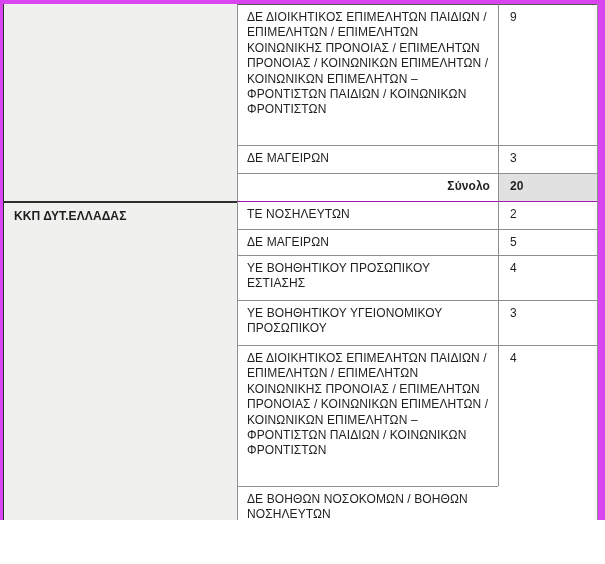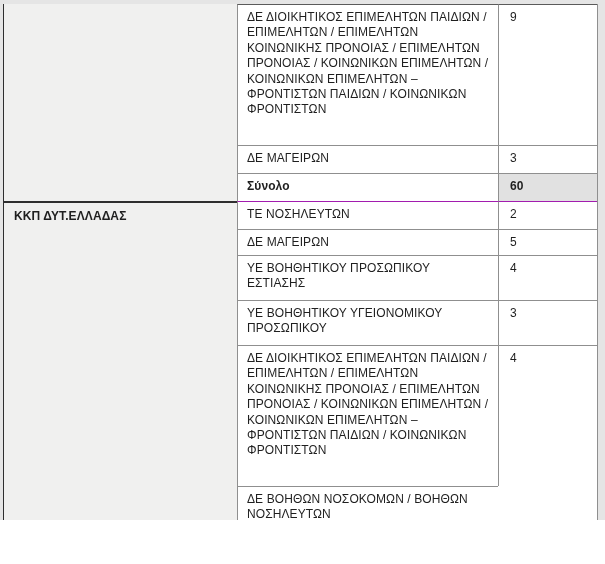--- a/index.html
+++ b/index.html
@@ -1,20 +1,20 @@
 <!DOCTYPE html>
 <html><head>
 <meta charset="utf-8">
 <style>
   html, body { margin: 0; padding: 0; background: #ffffff; }
   #page {
     position: relative;
     width: 605px;
     height: 520px;
-    background: #e5e5e5;
+    background: #d946ef;
     overflow: hidden;
     font-family: "Liberation Sans", sans-serif;
   }
   #staff-table {
     position: absolute;
     left: 3px;
     top: 4px;
     display: grid;
     grid-template-columns: 233px 261px 99px;
     grid-template-rows: 141px 28px 28px 28px 26px 45px 45px 141px 47px 23px 8px;
@@ -57,39 +57,39 @@
   .r2  { grid-row: 2; }
   .r3  { grid-row: 3; }
   .r4  { grid-row: 4;  border-top: 1px solid #a21caf; }
   .r5  { grid-row: 5; }
   .r6  { grid-row: 6; }
   .r7  { grid-row: 7; }
   .r8  { grid-row: 8; }
   .r9  { grid-row: 9; }
   .r10 { grid-row: 10; }
   .r11 { grid-row: 11; border-top: 2px solid #2e2e2e; }
-  .total-label { font-weight: bold; }
+  .total-label { font-weight: bold; text-align: right; }
   .total-num   { font-weight: bold; background: #e1e1e1; }
 </style>
 </head>
 <body>
 
 <div id="page">
   <div id="staff-table">
 
     <div class="cell org org-1"></div>
 
     <div class="cell mid r1">ΔΕ ΔΙΟΙΚΗΤΙΚΟΣ ΕΠΙΜΕΛΗΤΩΝ ΠΑΙΔΙΩΝ / ΕΠΙΜΕΛΗΤΩΝ / ΕΠΙΜΕΛΗΤΩΝ ΚΟΙΝΩΝΙΚΗΣ ΠΡΟΝΟΙΑΣ / ΕΠΙΜΕΛΗΤΩΝ ΠΡΟΝΟΙΑΣ / ΚΟΙΝΩΝΙΚΩΝ ΕΠΙΜΕΛΗΤΩΝ / ΚΟΙΝΩΝΙΚΩΝ ΕΠΙΜΕΛΗΤΩΝ – ΦΡΟΝΤΙΣΤΩΝ ΠΑΙΔΙΩΝ / ΚΟΙΝΩΝΙΚΩΝ ΦΡΟΝΤΙΣΤΩΝ</div>
     <div class="cell num r1">9</div>
 
     <div class="cell mid r2">ΔΕ ΜΑΓΕΙΡΩΝ</div>
     <div class="cell num r2">3</div>
 
     <div class="cell mid r3 total-label">Σύνολο</div>
-    <div class="cell num r3 total-num">60</div>
+    <div class="cell num r3 total-num">20</div>
 
     <div class="cell org org-2">ΚΚΠ ΔΥΤ.ΕΛΛΑΔΑΣ</div>
 
     <div class="cell mid r4">ΤΕ ΝΟΣΗΛΕΥΤΩΝ</div>
     <div class="cell num r4">2</div>
 
     <div class="cell mid r5">ΔΕ ΜΑΓΕΙΡΩΝ</div>
     <div class="cell num r5">5</div>
 
     <div class="cell mid r6">ΥΕ ΒΟΗΘΗΤΙΚΟΥ ΠΡΟΣΩΠΙΚΟΥ ΕΣΤΙΑΣΗΣ</div>

